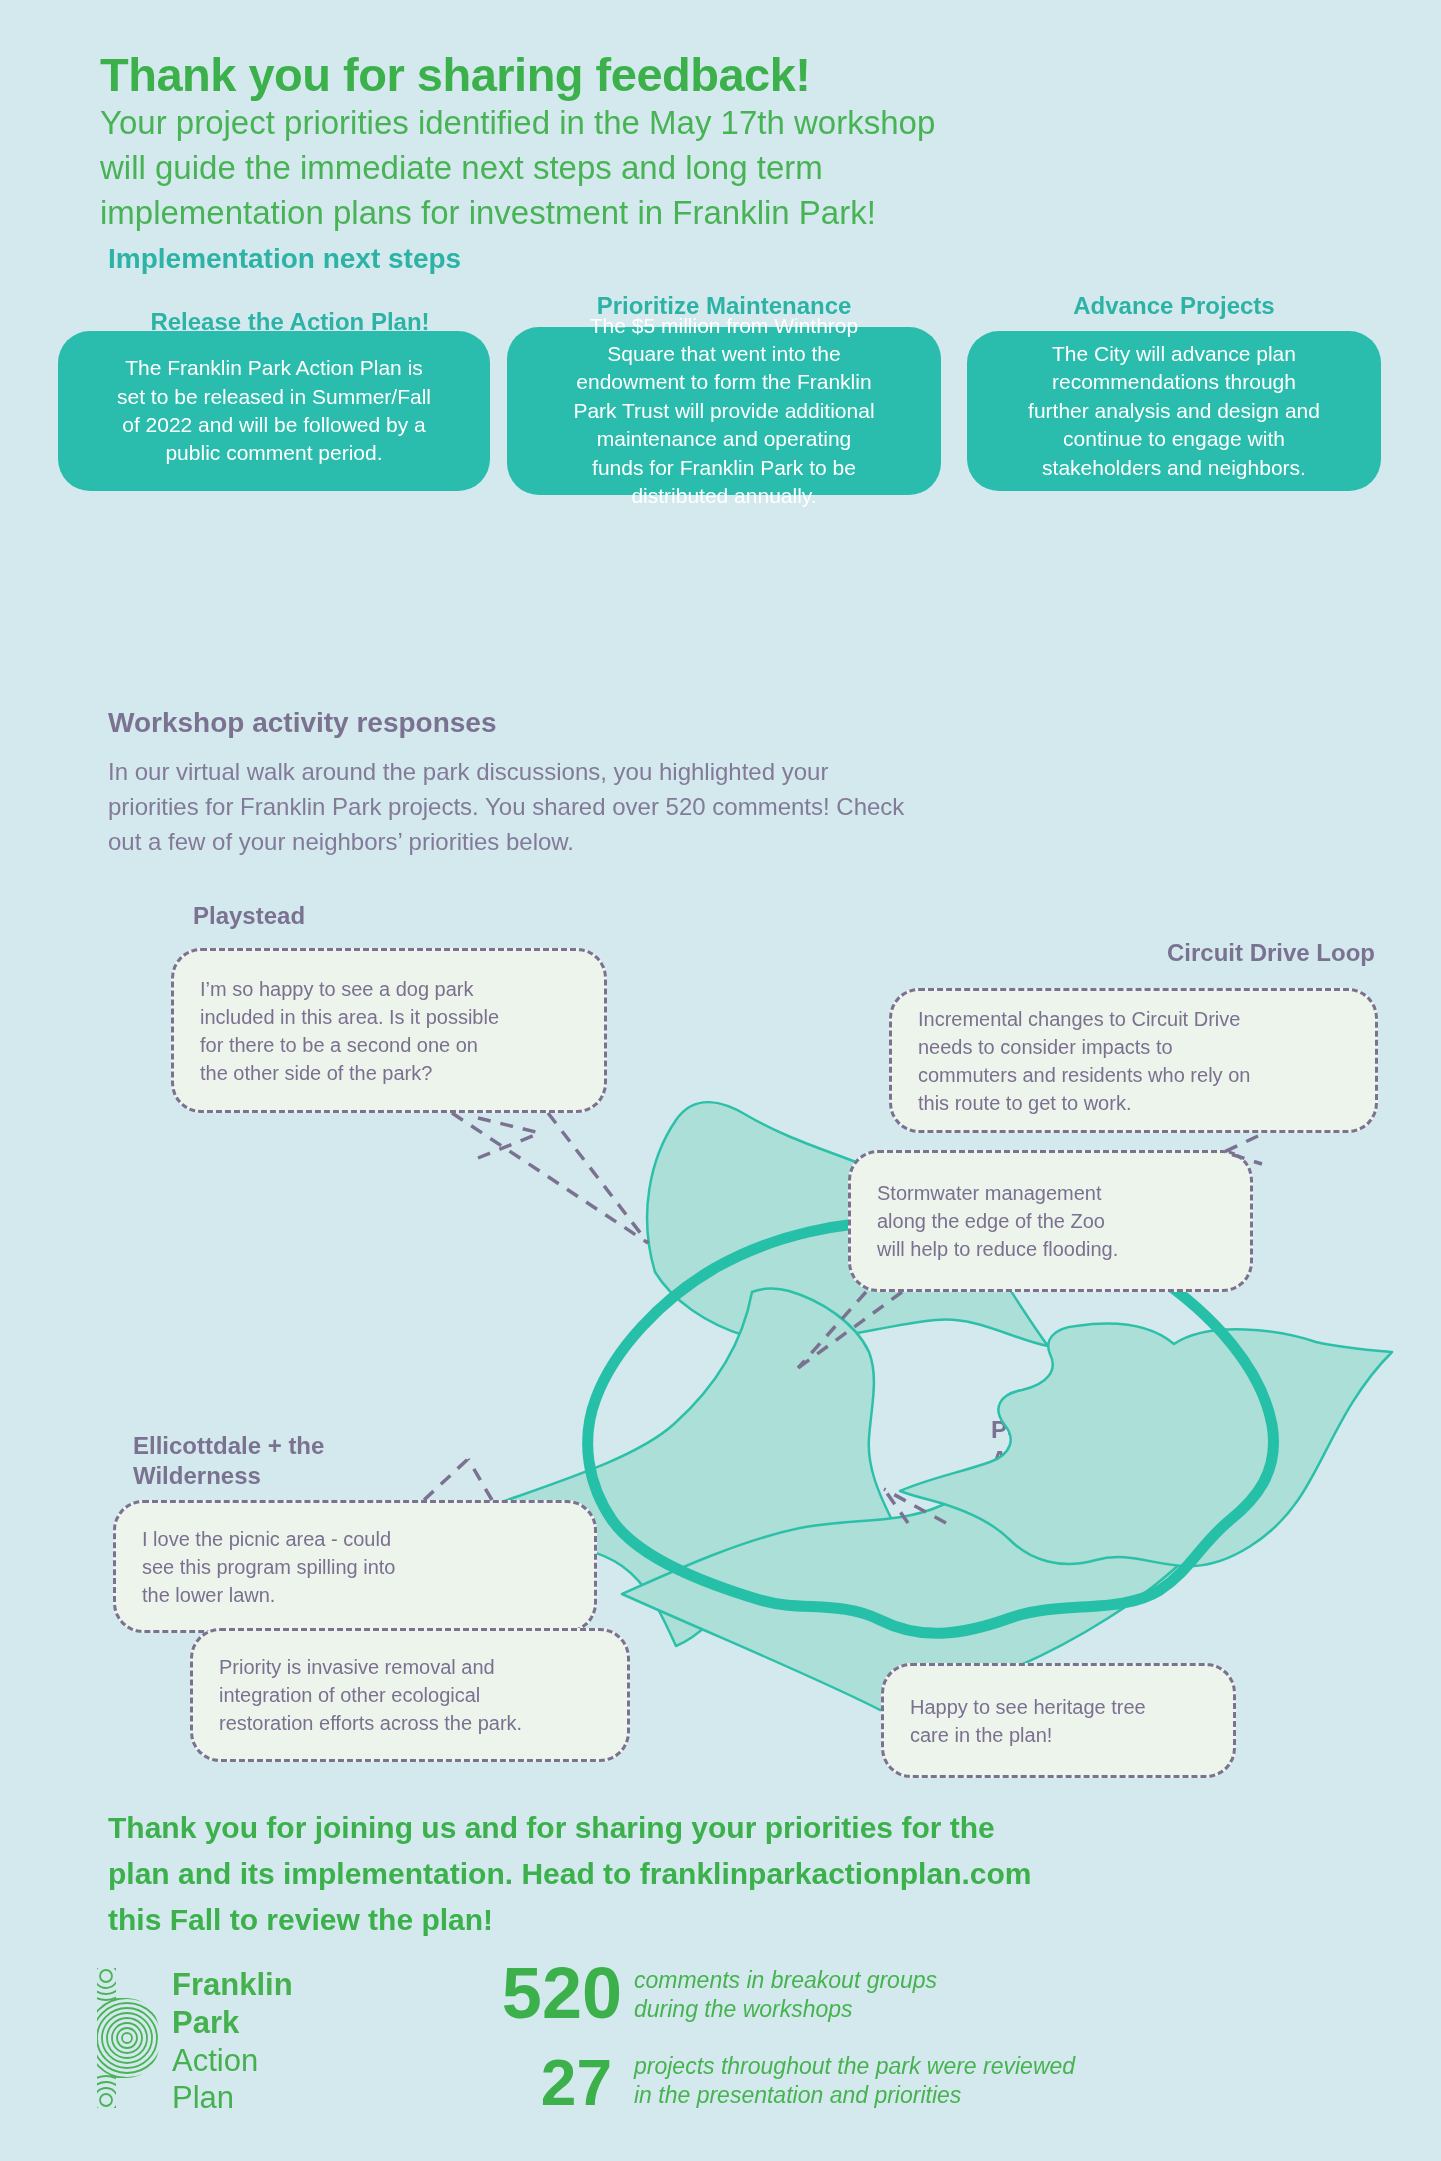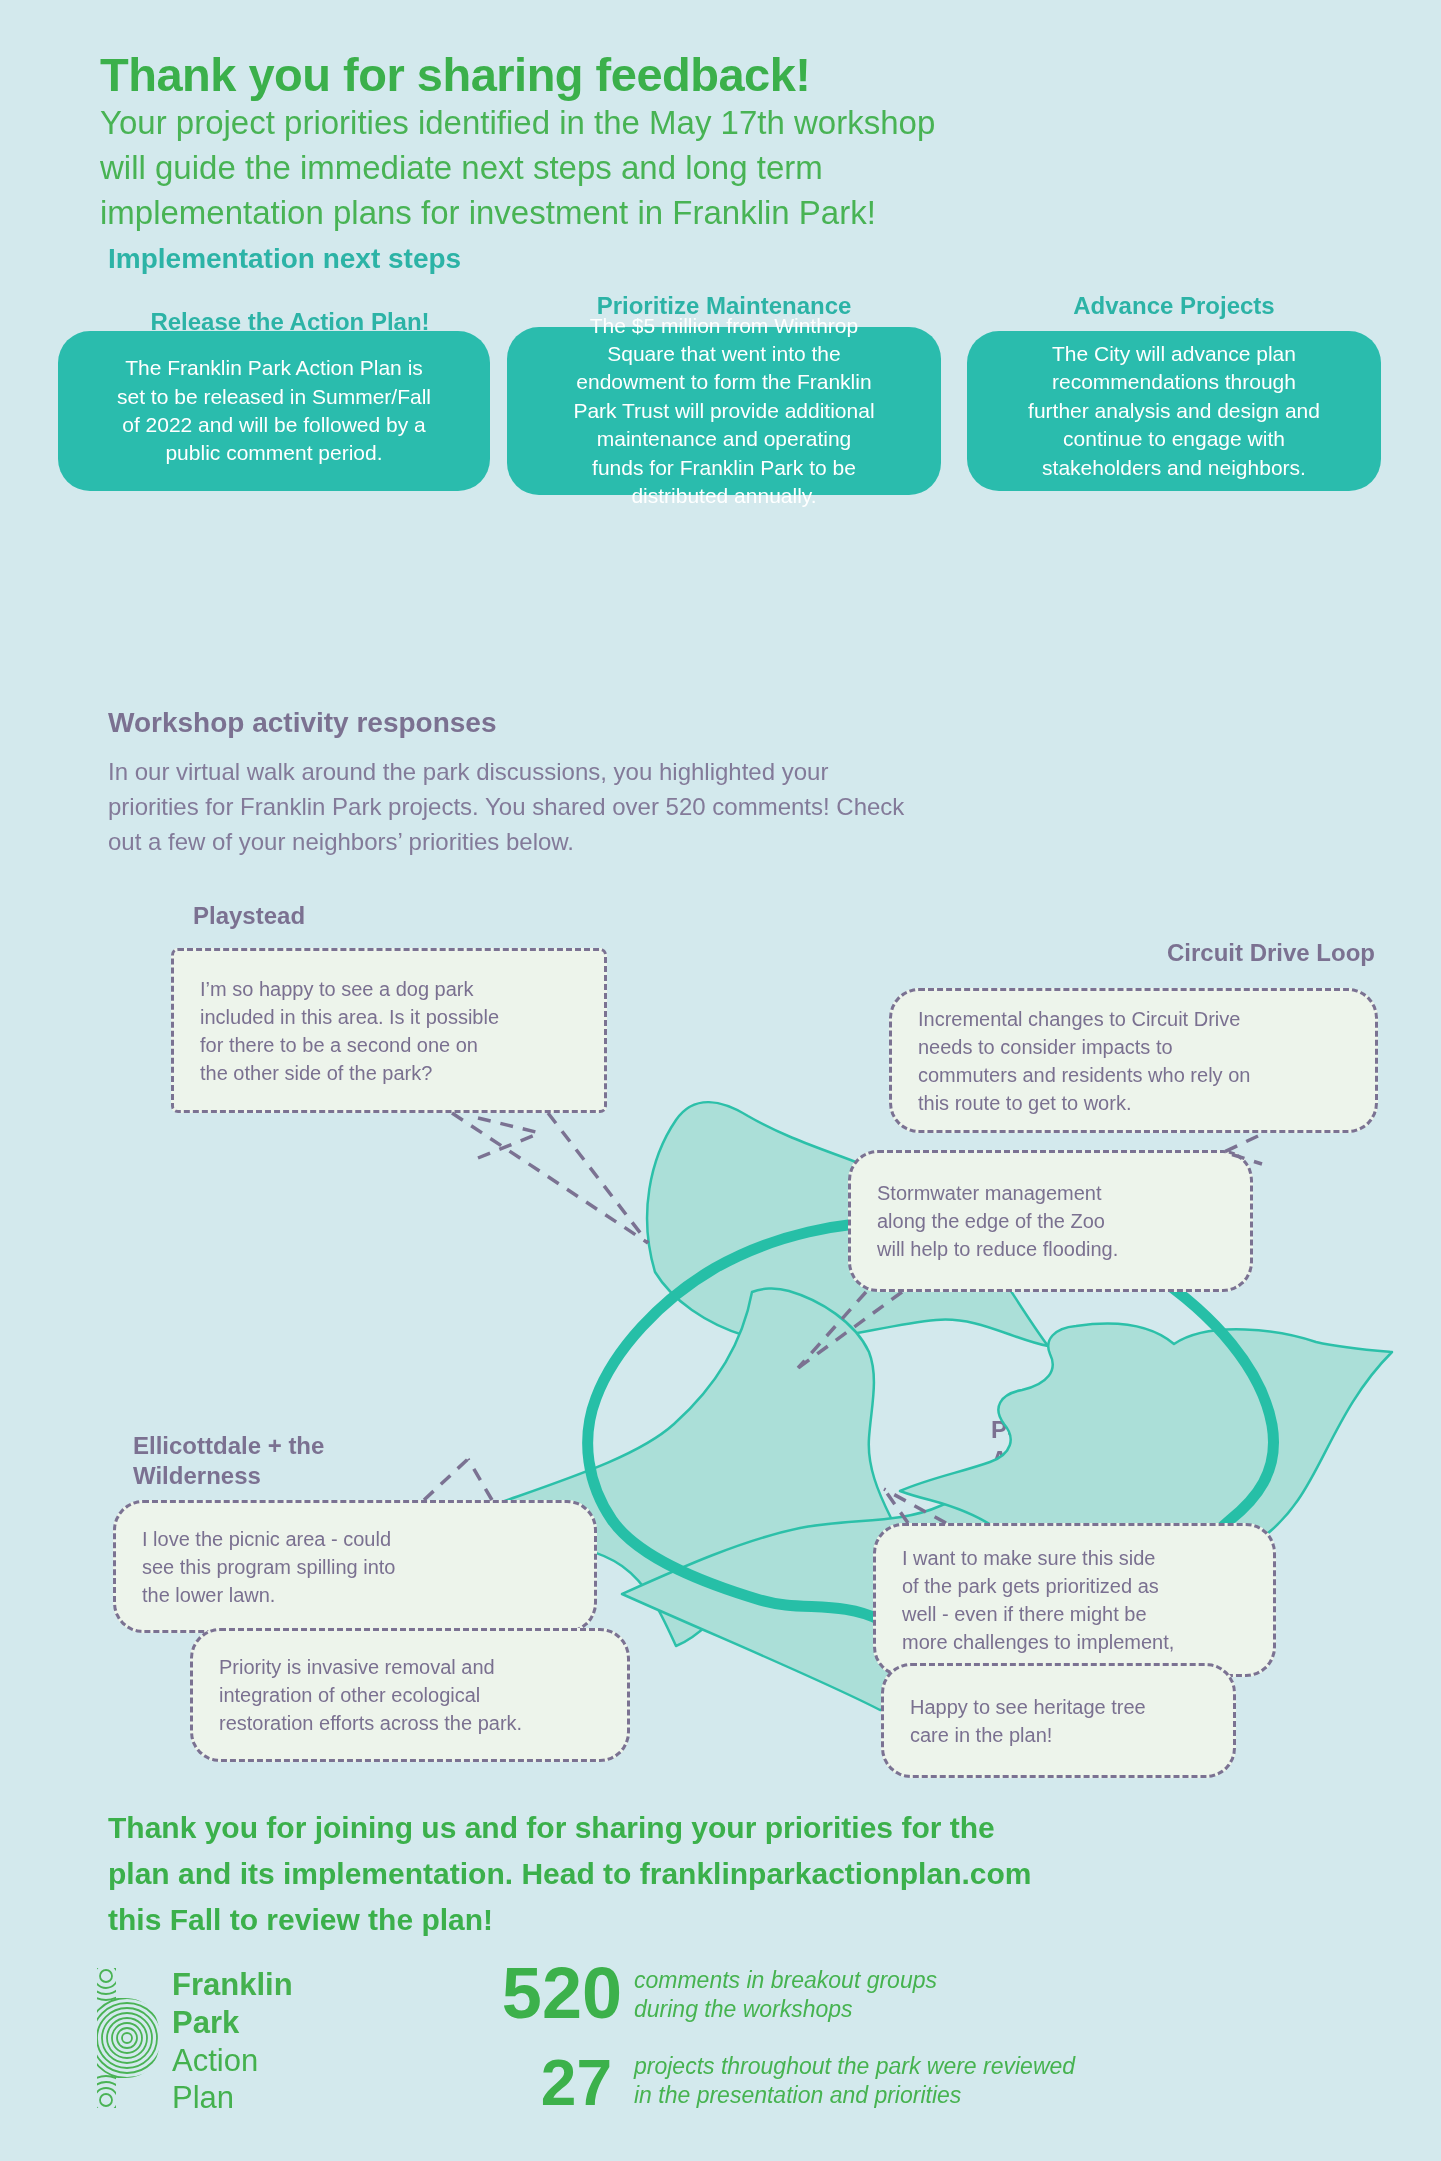--- a/index.html
+++ b/index.html
@@ -110,41 +110,37 @@
   </svg>
 
   <div class="abs area-label" style="left:193px;top:901px;">Playstead</div>
   <div class="abs area-label" style="left:1075px;top:938px;width:300px;text-align:right;">Circuit Drive Loop</div>
   <div class="abs area-label pre" style="left:133px;top:1431px;width:280px;">Ellicottdale + the
 Wilderness</div>
   <div class="abs area-label pre" style="left:991px;top:1415px;width:290px;">Peabody Circle,
 American Legion, +
 Scarboro Pond</div>
 
-  <div class="abs bubble pre" style="left:171px;top:948px;width:436px;height:165px;border-radius:7px;">I’m so happy to see a dog park
+  <div class="abs bubble pre" style="left:171px;top:948px;width:436px;height:165px;">I’m so happy to see a dog park
 included in this area.  Is it possible
 for there to be a second one on
 the other side of the park?</div>
   <div class="abs bubble pre" style="left:889px;top:988px;width:489px;height:145px;">Incremental changes to Circuit Drive
 needs to consider impacts to
 commuters and residents who rely on
 this route to get to work.</div>
   <div class="abs bubble pre" style="left:848px;top:1150px;width:405px;height:142px;">Stormwater management
 along the edge of the Zoo
 will help to reduce flooding.</div>
   <div class="abs bubble pre" style="left:89px;top:1500px;width:484px;height:133px;margin-left:24px;">I love the picnic area - could
 see this program spilling into
 the lower lawn.</div>
   <div class="abs bubble pre" style="left:190px;top:1628px;width:440px;height:134px;">Priority is invasive removal and
 integration of other ecological
 restoration efforts across the park.</div>
-  <div class="abs bubble pre" style="left:873px;top:1523px;width:403px;height:154px;">I want to make sure this side
-of the park gets prioritized as
-well - even if there might be
-more challenges to implement,</div>
   <div class="abs bubble pre" style="left:837px;top:1663px;width:355px;height:115px;margin-left:44px;">Happy to see heritage tree
 care in the plan!</div>
 
   <svg id="tails-svg" width="1441" height="2161" viewBox="0 0 1441 2161">
     <g fill="none" stroke="#7b7292" stroke-width="3.5" stroke-dasharray="13 10">
       <path d="M452,1113 L648,1243"></path>
       <path d="M548,1113 L648,1243"></path>
       <path d="M478,1118 L540,1133"></path>
       <path d="M478,1158 L540,1133"></path>
       <path d="M1258,1136 L1224,1152 L1262,1164"></path>

